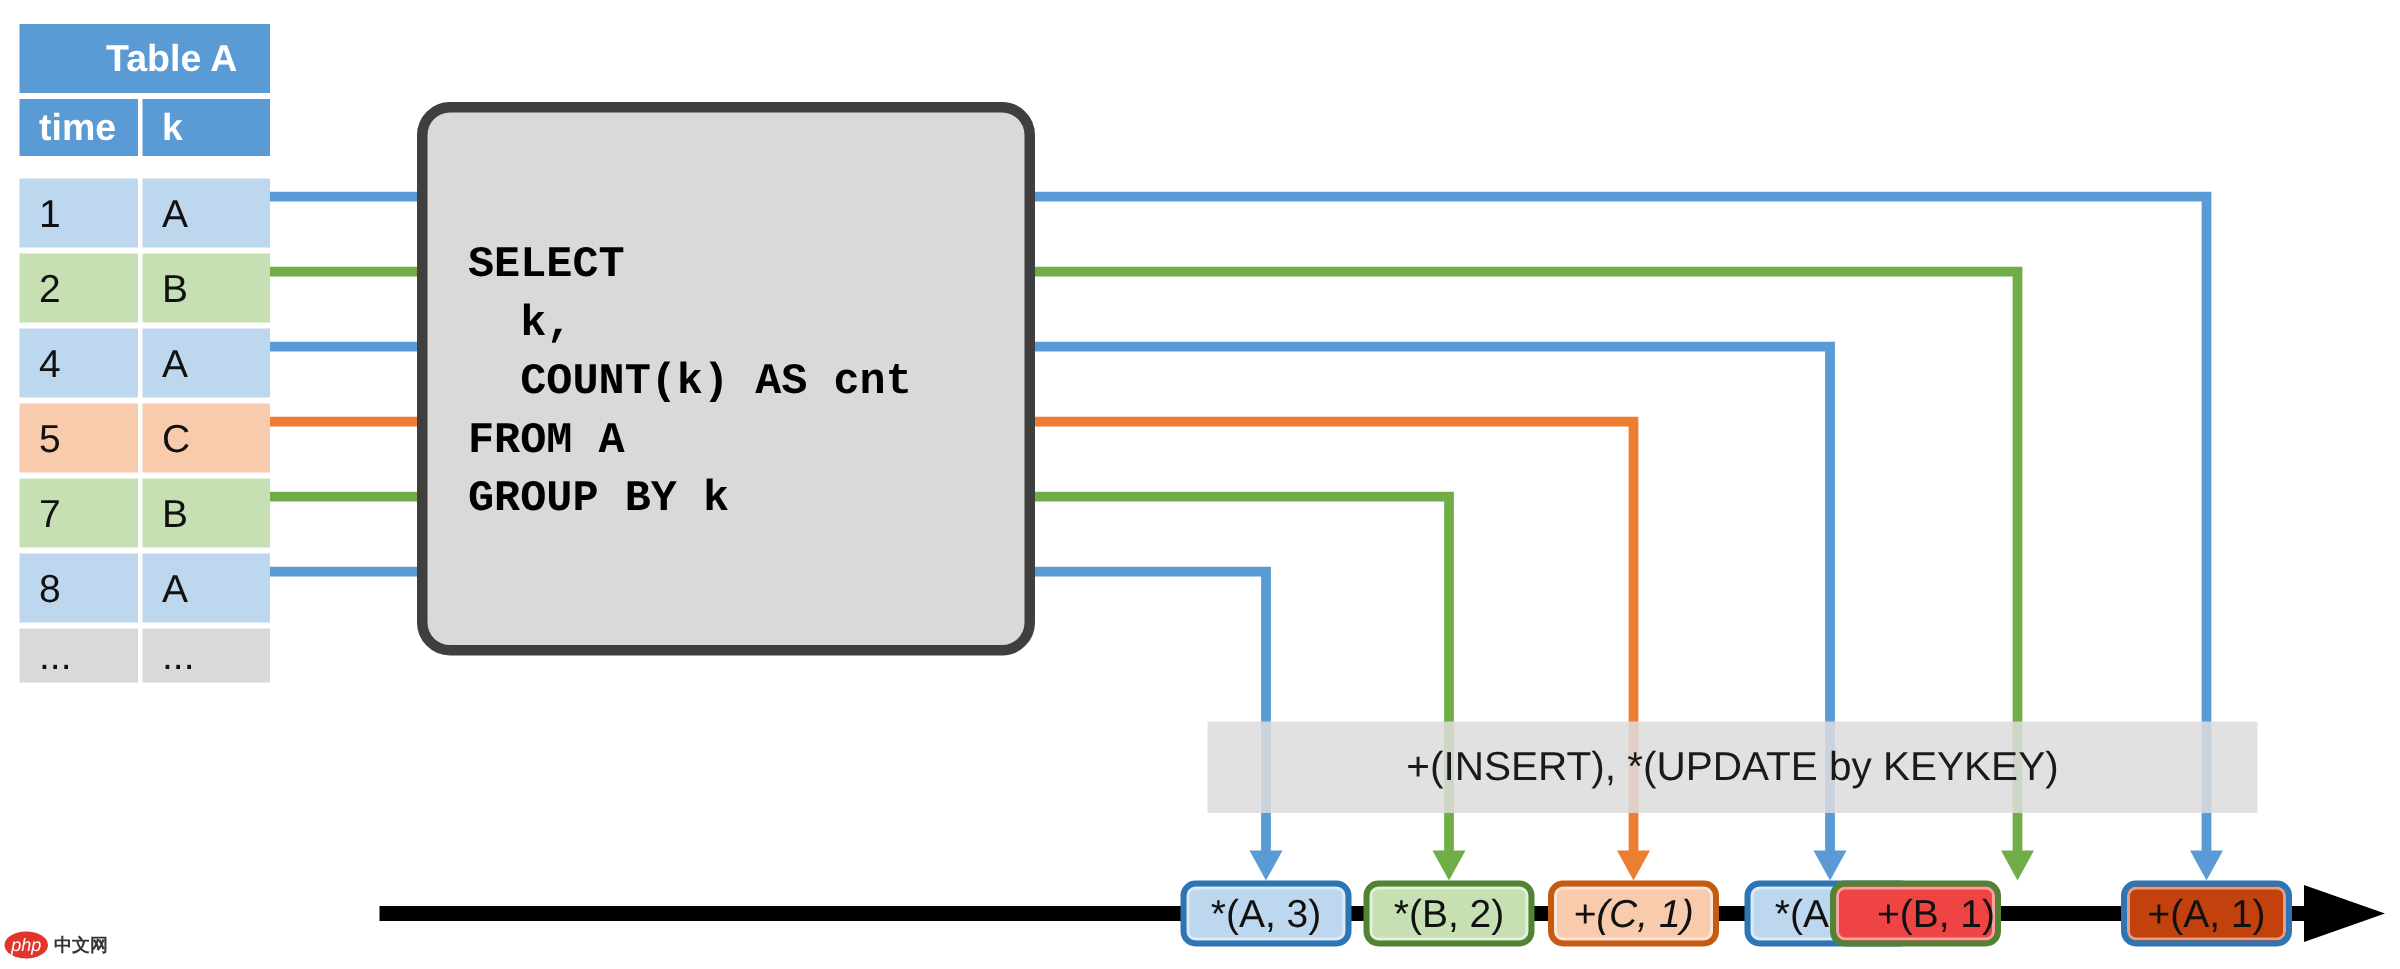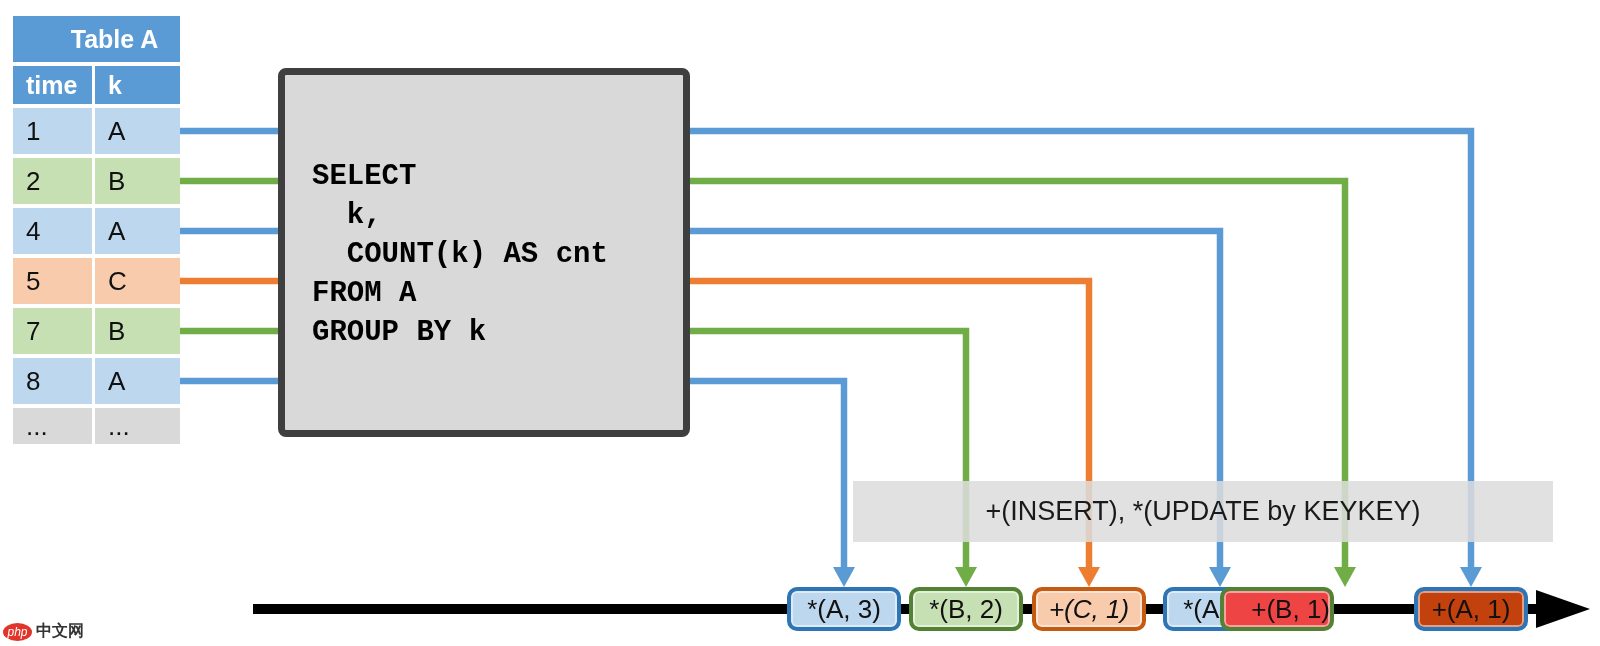--- a/index.html
+++ b/index.html
@@ -9,55 +9,55 @@
   }
   
   #wires { position:absolute; left:0; top:0; width:1600px; height:646px; z-index:1; }
 
   
   .tableA { position:absolute; left:13px; top:16px; width:167px; z-index:3; }
   .tbl-title {
     height:46px; background:var(--hdr); color:#fff; font-weight:bold; font-size:25px;
     display:flex; align-items:center; justify-content:center; margin-bottom:4px;padding-left:36px;
   }
-  .tbl-header { display:flex; gap:3px; margin-bottom:4px;border-radius:13px; }
+  .tbl-header { display:flex; gap:3px; margin-bottom:15px;border-radius:13px; }
   .tbl-header > div {
     height:38px; background:var(--hdr); color:#fff; font-weight:bold; font-size:25px;
     display:flex; align-items:center; padding-left:13px; box-sizing:border-box;
   }
   .tbl-rows .tbl-row { display:flex; gap:3px; margin-bottom:4px; height:46px; }
   .tbl-rows .tbl-row:last-child { height:36px; }
   .tbl-row > div {
     display:flex; align-items:center; padding-left:13px; box-sizing:border-box;
     font-size:26px; color:#111;
   }
   .c-time { width:79px; } .c-key { width:85px; }
   .bg-blue   { background:var(--lblue); }
   .bg-green  { background:var(--lgreen); }
   .bg-orange { background:var(--lorange); }
   .bg-gray   { background:var(--lgray); }
 
   
   .sqlbox {
     position:absolute; left:278px; top:68px; width:412px; height:369px;
-    background:var(--lgray); border:7px solid #3F3F3F; border-radius:8px;
+    background:var(--lgray); border:7px solid #3F3F3F; border-radius:22px;
     box-sizing:border-box; z-index:3;
   }
   .sqlbox pre {
     margin:0; position:absolute; left:27px; top:82px;
     font-family:"Liberation Mono", monospace; font-weight:bold;
     font-size:29px; line-height:39px; color:#000;
   }
 
   
   .banner {
     position:absolute; left:805px; top:481px; width:700px; height:61px;
     background:rgba(220,220,220,0.86); z-index:2;
     display:flex; align-items:center; justify-content:center;
-    font-size:27px; color:#1a1a1a; white-space:pre;margin-left:48px;
+    font-size:27px; color:#1a1a1a; white-space:pre;
   }
   .u { text-underline-offset:4px; }
 
   
   .timeline-bar { position:absolute; left:253px; top:604px; width:1284px; height:10px; background:#000; z-index:1; }
   .timeline-head {
     position:absolute; left:1536px; top:590px; width:0; height:0; z-index:1;
     border-top:19px solid transparent; border-bottom:19px solid transparent; border-left:54px solid #000;
   }
   .event {
@@ -69,21 +69,21 @@
   }
   .event .u { text-underline-offset:3px; }
 
   
   .watermark { position:absolute; left:3px; top:621px; display:flex; align-items:center; gap:4px; z-index:3; }
   .wm-logo {
     width:29px; height:18px; background:#E2342B; border-radius:50%;
     color:#fff; font-weight:normal; font-style:italic; font-size:12px;
     display:flex; align-items:center; justify-content:center;
   }
-  .wm-text { font-size:16px; font-weight:bold; color:#333; }
+  .wm-text { font-size:12px; font-weight:bold; color:#333; }
 </style>
 </head>
 <body>
 
 <div class="stage" style="--hdr: #5B9BD5; --lblue: #BDD7EE; --lgreen: #C6E0B4; --lorange: #F8CBAD; --lgray: #D9D9D9;">
 
   <svg id="wires" viewBox="0 0 1600 646" xmlns="http://www.w3.org/2000/svg">
       <path d="M 180 131 H 1471 V 569" fill="none" stroke="#5B9BD5" stroke-width="6.5" stroke-linejoin="miter"></path>
       <polygon points="1460,567 1482,567 1471,587" fill="#5B9BD5"></polygon>
       <path d="M 180 181 H 1345 V 569" fill="none" stroke="#70AD47" stroke-width="6.5" stroke-linejoin="miter"></path>

